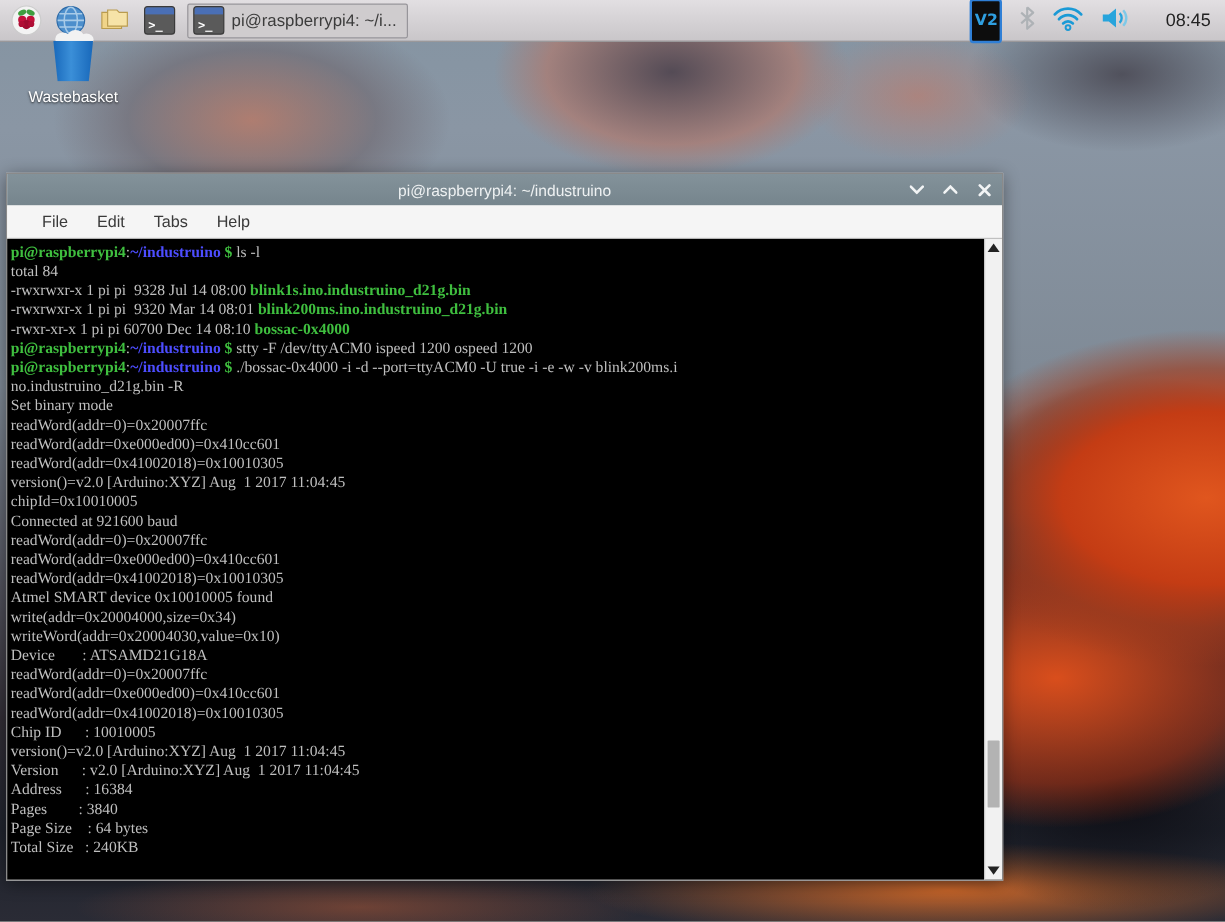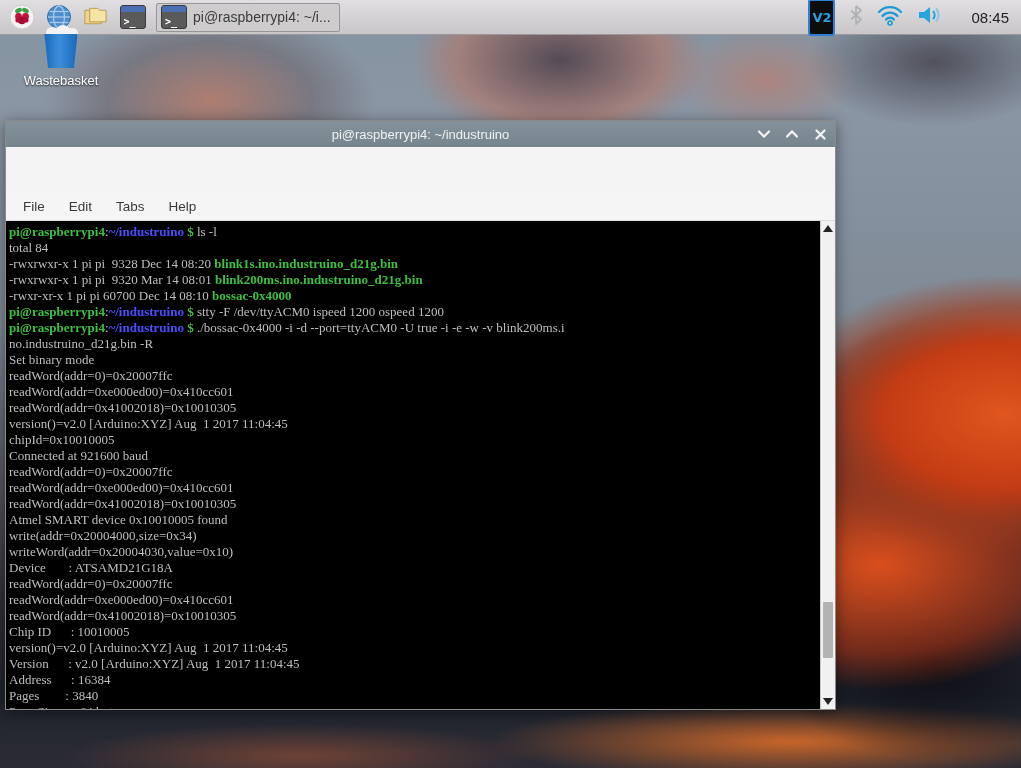--- a/index.html
+++ b/index.html
@@ -58,34 +58,34 @@
     position:absolute; left:5px; top:10px; width:36px; height:34px;
     background:linear-gradient(90deg,#1565b8,#3b8fd8 45%,#1565b8);
     clip-path:polygon(4% 0, 96% 0, 86% 100%, 14% 100%);
     border-radius:2px;
   }
   .wb-paper { position:absolute; background:#f2f2f2; border-radius:50%; }
   .wb-label { margin-top:3px; color:#fff; font-size:13px; text-shadow:0 1px 2px rgba(0,0,0,.8); }
 
   
   .window {
-    position:absolute; left:5px; top:120px; width:831px; height:590px;
+    position:absolute; left:5px; top:144px; width:831px; height:590px;
     border:1px solid #8a8a8a; box-shadow:0 3px 14px rgba(0,0,0,.45);
     display:flex; flex-direction:column; background:#f4f4f4;
   }
   .titlebar {
     height:26px; background:linear-gradient(180deg,#83929a,#76858d);
     display:flex; align-items:center; position:relative; flex:0 0 auto;
   }
   .title { flex:1; text-align:center; color:#eef1f2; font-size:13px; }
   .win-btns { position:absolute; right:8px; top:0; height:26px; display:flex; align-items:center; gap:14px; }
   .win-btn { width:14px; height:14px; display:flex; align-items:center; justify-content:center; }
   .menubar {
     height:28px; background:#f5f5f5; border-bottom:1px solid #dcdcdc;
-    display:flex; align-items:center; padding-left:6px; gap:2px; flex:0 0 auto;margin-top:46px;
+    display:flex; align-items:center; padding-left:18px; gap:2px; flex:0 0 auto;
   }
   .menu-item { font-size:13.5px; color:#3a3a3a; padding:4px 11px; }
   .term-body { flex:1; display:flex; background:#000; min-height:0; }
   .term-out {
     flex:1; padding:3px 2px 0 3px; overflow:hidden;
     font-family:Liberation Serif, serif; font-size:13px; line-height:16px;
   }
   .tline { white-space:pre; }
   .seg-plain { color:var(--tplain); }
   .seg-green { color:var(--tgreen); font-weight:bold; }
@@ -203,21 +203,21 @@
   <div class="menubar">
     <span class="menu-item">File</span>
     <span class="menu-item">Edit</span>
     <span class="menu-item">Tabs</span>
     <span class="menu-item">Help</span>
   </div>
   <div class="term-body" style="background: rgb(0, 0, 0);">
     <div class="term-out">
         <div class="tline"><span class="seg-green">pi@raspberrypi4</span><span class="seg-plain">:</span><span class="seg-blue">~/industruino</span><span class="seg-plain"> </span><span class="seg-green">$</span><span class="seg-plain"> ls -l</span></div>
         <div class="tline"><span class="seg-plain">total 84</span></div>
-        <div class="tline"><span class="seg-plain">-rwxrwxr-x 1 pi pi  9328 Dec 14 08:20 </span><span class="seg-green">blink1s.ino.industruino_d21g.bin</span></div>
+        <div class="tline"><span class="seg-plain">-rwxrwxr-x 1 pi pi  9328 Jul 14 08:00 </span><span class="seg-green">blink1s.ino.industruino_d21g.bin</span></div>
         <div class="tline"><span class="seg-plain">-rwxrwxr-x 1 pi pi  9320 Mar 14 08:01 </span><span class="seg-green">blink200ms.ino.industruino_d21g.bin</span></div>
         <div class="tline"><span class="seg-plain">-rwxr-xr-x 1 pi pi 60700 Dec 14 08:10 </span><span class="seg-green">bossac-0x4000</span></div>
         <div class="tline"><span class="seg-green">pi@raspberrypi4</span><span class="seg-plain">:</span><span class="seg-blue">~/industruino</span><span class="seg-plain"> </span><span class="seg-green">$</span><span class="seg-plain"> stty -F /dev/ttyACM0 ispeed 1200 ospeed 1200</span></div>
         <div class="tline"><span class="seg-green">pi@raspberrypi4</span><span class="seg-plain">:</span><span class="seg-blue">~/industruino</span><span class="seg-plain"> </span><span class="seg-green">$</span><span class="seg-plain"> ./bossac-0x4000 -i -d --port=ttyACM0 -U true -i -e -w -v blink200ms.i</span></div>
         <div class="tline"><span class="seg-plain">no.industruino_d21g.bin -R</span></div>
         <div class="tline"><span class="seg-plain">Set binary mode</span></div>
         <div class="tline"><span class="seg-plain">readWord(addr=0)=0x20007ffc</span></div>
         <div class="tline"><span class="seg-plain">readWord(addr=0xe000ed00)=0x410cc601</span></div>
         <div class="tline"><span class="seg-plain">readWord(addr=0x41002018)=0x10010305</span></div>
         <div class="tline"><span class="seg-plain">version()=v2.0 [Arduino:XYZ] Aug  1 2017 11:04:45</span></div>

